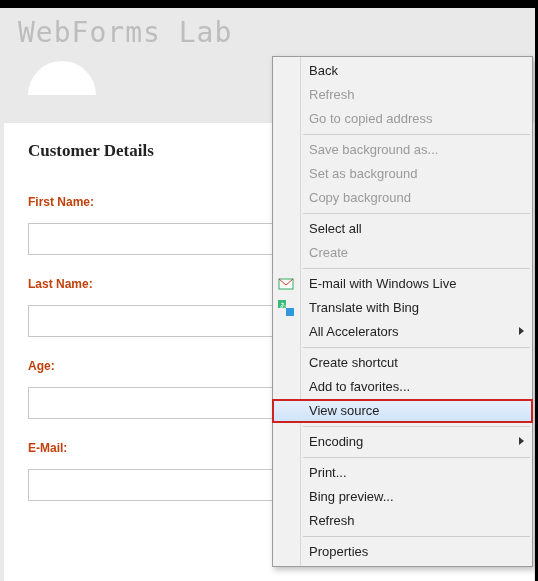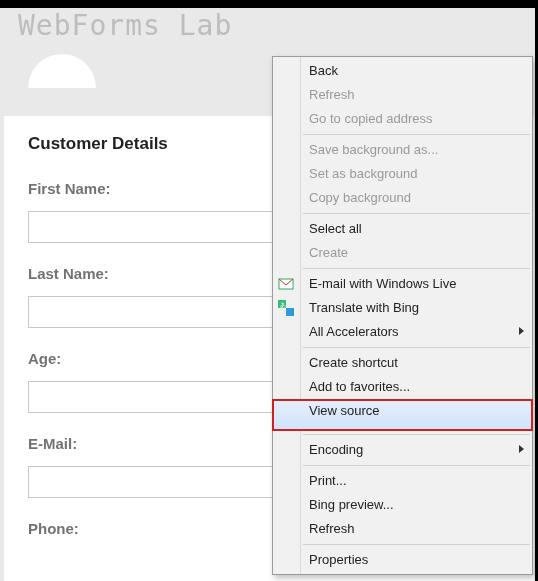--- a/index.html
+++ b/index.html
@@ -10,21 +10,21 @@
     width: 538px;
     height: 581px;
     overflow: hidden;
     position: relative;
   }
   .topbar {
     height: 8px;
     background: #000;
   }
   .header {
-    padding: 1px 18px 30px 18px;
+    padding: 8px 18px 30px 18px;
   }
   .site-title {
     font-family: monospace;
     font-size: 28px;
     color: #bdbdbd;
     letter-spacing: 1px;
   }
   .tabs-row {
     position: relative;
     height: 44px;
@@ -42,27 +42,28 @@
   .content-card {
     background: #fff;
     margin: 0 4px;
     padding: 18px 24px 40px 24px;
     min-height: 500px;
   }
   .section-title {
     font-weight: 700;
     font-size: 17px;
     color: #222;
-    margin-bottom: 26px;
+    margin-bottom: 34px;
+    font-family: Liberation Serif, serif;
   }
   .field-group { margin-bottom: 22px; }
   .field-label {
     font-weight: 700;
-    font-size: 15px;
-    color: #737373;
+    font-size: 12px;
+    color: #c2410c;
     margin-bottom: 14px;
   }
   .text-input {
     width: 100%;
     height: 32px;
     border: 1px solid #c7c7c7;
     font-size: 14px;
     padding: 4px 8px;
     background: #fff;
   }
@@ -114,21 +115,21 @@
   .menu-sep {
     height: 0;
     border-top: 1px solid #d0d0d0;
     margin: 3px 2px 3px 30px;
   }
   .menu-item.highlighted {
     background: linear-gradient(#e7f0fb, #cfe3fb);
     border-top: 1px solid #a9c7e8;
     border-bottom: 1px solid #a9c7e8;
     line-height: 22px;
-    height: 32px;
+    height: 24px;
   }
   .menu-item.highlighted::before {
     content: "";
     position: absolute;
     inset: -1px;
     border: 2px solid #c22;
     pointer-events: none;
   }
   .menu-icon {
     position: absolute;
@@ -171,23 +172,20 @@
   <div class="field-group">
     <div class="field-label">Age:</div>
     <input class="text-input" value="" style="">
   </div>
 
   <div class="field-group">
     <div class="field-label">E-Mail:</div>
     <input class="text-input" value="" style="">
   </div>
 
-  <div class="field-group">
-    <div class="field-label">Phone:</div>
-  </div>
 </div>
 
 <div class="context-menu">
   <div class="menu-gutter"></div>
 
   <div class="menu-item"><span>Back</span></div>
   <div class="menu-item disabled"><span>Refresh</span></div>
   <div class="menu-item disabled">
     <span>Go to copied address</span>
   </div>

